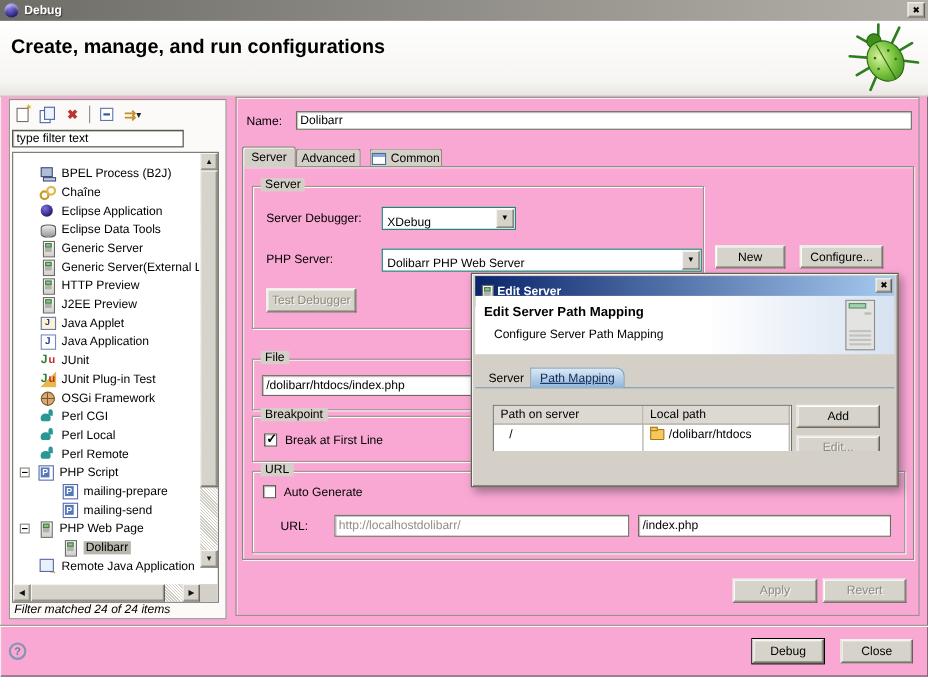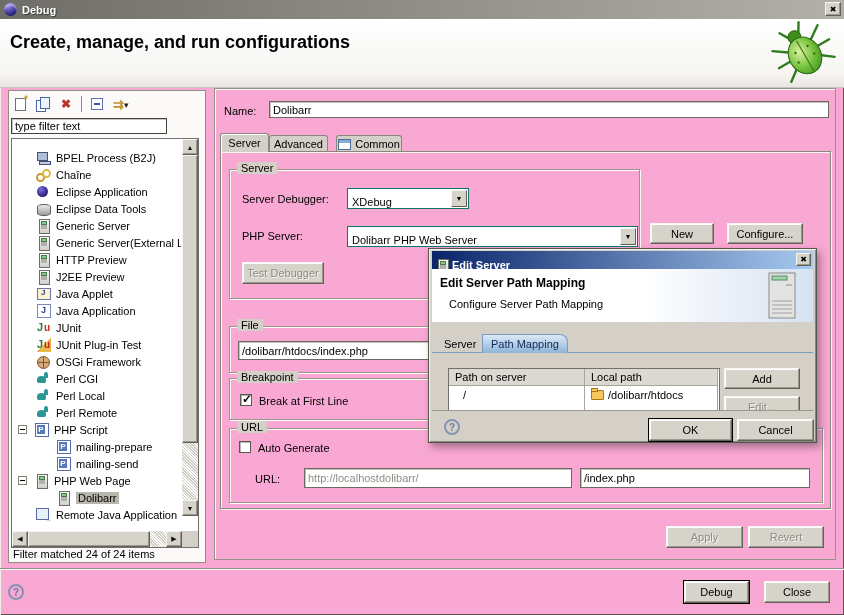--- a/index.html
+++ b/index.html
@@ -111,21 +111,21 @@
   .remote-java-icon::after{content:"→";position:absolute;right:-1px;bottom:-2px;font-size:8px;font-weight:bold;color:#c79a2c;}
   
   .vscroll{position:absolute;right:0;top:0;width:16px;height:392px;background:repeating-linear-gradient(45deg,#fff 0 1px,#cfccc4 1px 2px);}
   .hscroll{position:absolute;left:0;bottom:0;width:170px;height:16px;background:repeating-linear-gradient(45deg,#fff 0 1px,#cfccc4 1px 2px);}
   .sb-btn{position:absolute;width:16px;height:16px;background:#d6d3ca;border:1px solid;
     border-color:#f7f6f2 #636058 #636058 #f7f6f2;box-shadow:inset -1px -1px 0 #9b988f;
     display:flex;align-items:center;justify-content:center;font-size:7px;color:#111;}
   .sb-thumb{position:absolute;background:#d6d3ca;border:1px solid;
     border-color:#f7f6f2 #636058 #636058 #f7f6f2;box-shadow:inset -1px -1px 0 #9b988f;}
   .sb-corner{position:absolute;right:0;bottom:0;width:16px;height:16px;background:#d4d0c8;}
-  .filter-status{position:absolute;left:4px;top:457px;}
+  .filter-status{position:absolute;left:4px;top:457px;font-style:italic;}
   
   .right-panel{position:absolute;left:214px;top:88px;width:622px;height:472px;
     border:1px solid #96938b;box-shadow:inset 1px 1px 0 #f6f5f1;}
   .tab{position:absolute;background:#d4d0c8;border:1px solid #8a877f;border-bottom:none;
     border-radius:3px 3px 0 0;display:flex;align-items:center;justify-content:center;z-index:1;}
   .tab.active{z-index:3;box-shadow:inset 1px 1px 0 #fff;}
   .tab-content{position:absolute;left:5px;top:62px;width:611px;height:358px;z-index:2;
     border:1px solid #8a877f;box-shadow:inset 1px 1px 0 #f6f5f1, 1px 1px 0 #f6f5f1;}
   .table-icon{position:relative;width:13px;height:11px;margin-right:4px;flex:none;}
   .table-icon::before{content:"";position:absolute;inset:0;background:linear-gradient(#88aad4 0 3px,#fff 3px);border:1px solid #4a6a9a;}
@@ -141,21 +141,21 @@
   .ed-titlebar .ticon{width:12px;height:14px;margin:0;}
   .ed-header{position:absolute;left:3px;top:20px;right:3px;height:53px;
     background:linear-gradient(to right,#ffffff 55%,#d6e2f2);}
   .ed-heading{position:absolute;left:8px;top:7px;font-size:12px;font-weight:bold;}
   .ed-subheading{position:absolute;left:17px;top:29px;}
   .ed-tower{position:absolute;right:14px;top:3px;}
   .ed-tabs{position:absolute;left:3px;top:85px;right:3px;height:19px;border-bottom:1px solid #7a9cc0;}
   .ed-tab{position:absolute;height:19px;display:flex;align-items:center;padding:0 8px;}
   .ed-tab.active{background:linear-gradient(180deg,#dce9f6,#8fb4d8);
     border:1px solid #7a9cc0;border-bottom:none;border-radius:0 8px 0 0;
-    color:#102a5a;}
+    color:#102a5a;text-decoration:underline;}
   .ed-content{position:absolute;left:3px;top:104px;right:3px;height:57px;overflow:hidden;}
   .ptable{position:absolute;left:16px;top:15px;width:272px;height:70px;background:#fff;border:1px solid #72706a;}
   .prow{display:flex;}
   .pcell{height:17px;display:flex;align-items:center;padding-left:6px;border-right:1px solid #a8a59d;overflow:hidden;white-space:nowrap;}
   .pcell.c1{width:136px;}
   .pcell.c2{width:133px;}
   .phead .pcell{background:#dcd9d2;border-bottom:1px solid #a8a59d;}
   .prow.fill .pcell{height:36px;}
   .pcell.indent{padding-left:14px;}
   .folder-icon{width:13px;height:10px;background:#f6c75c;border:1px solid #a87818;border-radius:1px;position:relative;margin-right:4px;flex:none;}
@@ -440,25 +440,20 @@
           </span>
         </div>
         <div class="prow fill">
           <span class="pcell c1"></span>
           <span class="pcell c2"></span>
         </div>
       </div>
       <span class="btn" style="left:292px;top:15px;width:76px;height:21px;">Add</span>
       <span class="btn disabled" style="left:292px;top:43px;width:76px;height:21px;">Edit...</span>
     </div>
-    <div class="ed-footer">
-      <span class="help" style="left:12px;top:8px;"></span>
-      <span class="btn default" style="left:217px;top:8px;width:83px;height:22px;">OK</span>
-      <span class="btn" style="left:305px;top:8px;width:77px;height:22px;">Cancel</span>
-    </div>
   </div>
 
   <div class="main-sep"></div>
   <span class="help" style="left:8px;top:584px;"></span>
   <span class="btn default" style="left:684px;top:581px;width:65px;height:22px;">Debug</span>
   <span class="btn" style="left:764px;top:581px;width:66px;height:22px;">Close</span>
 
 </div>
 
 </body></html>

